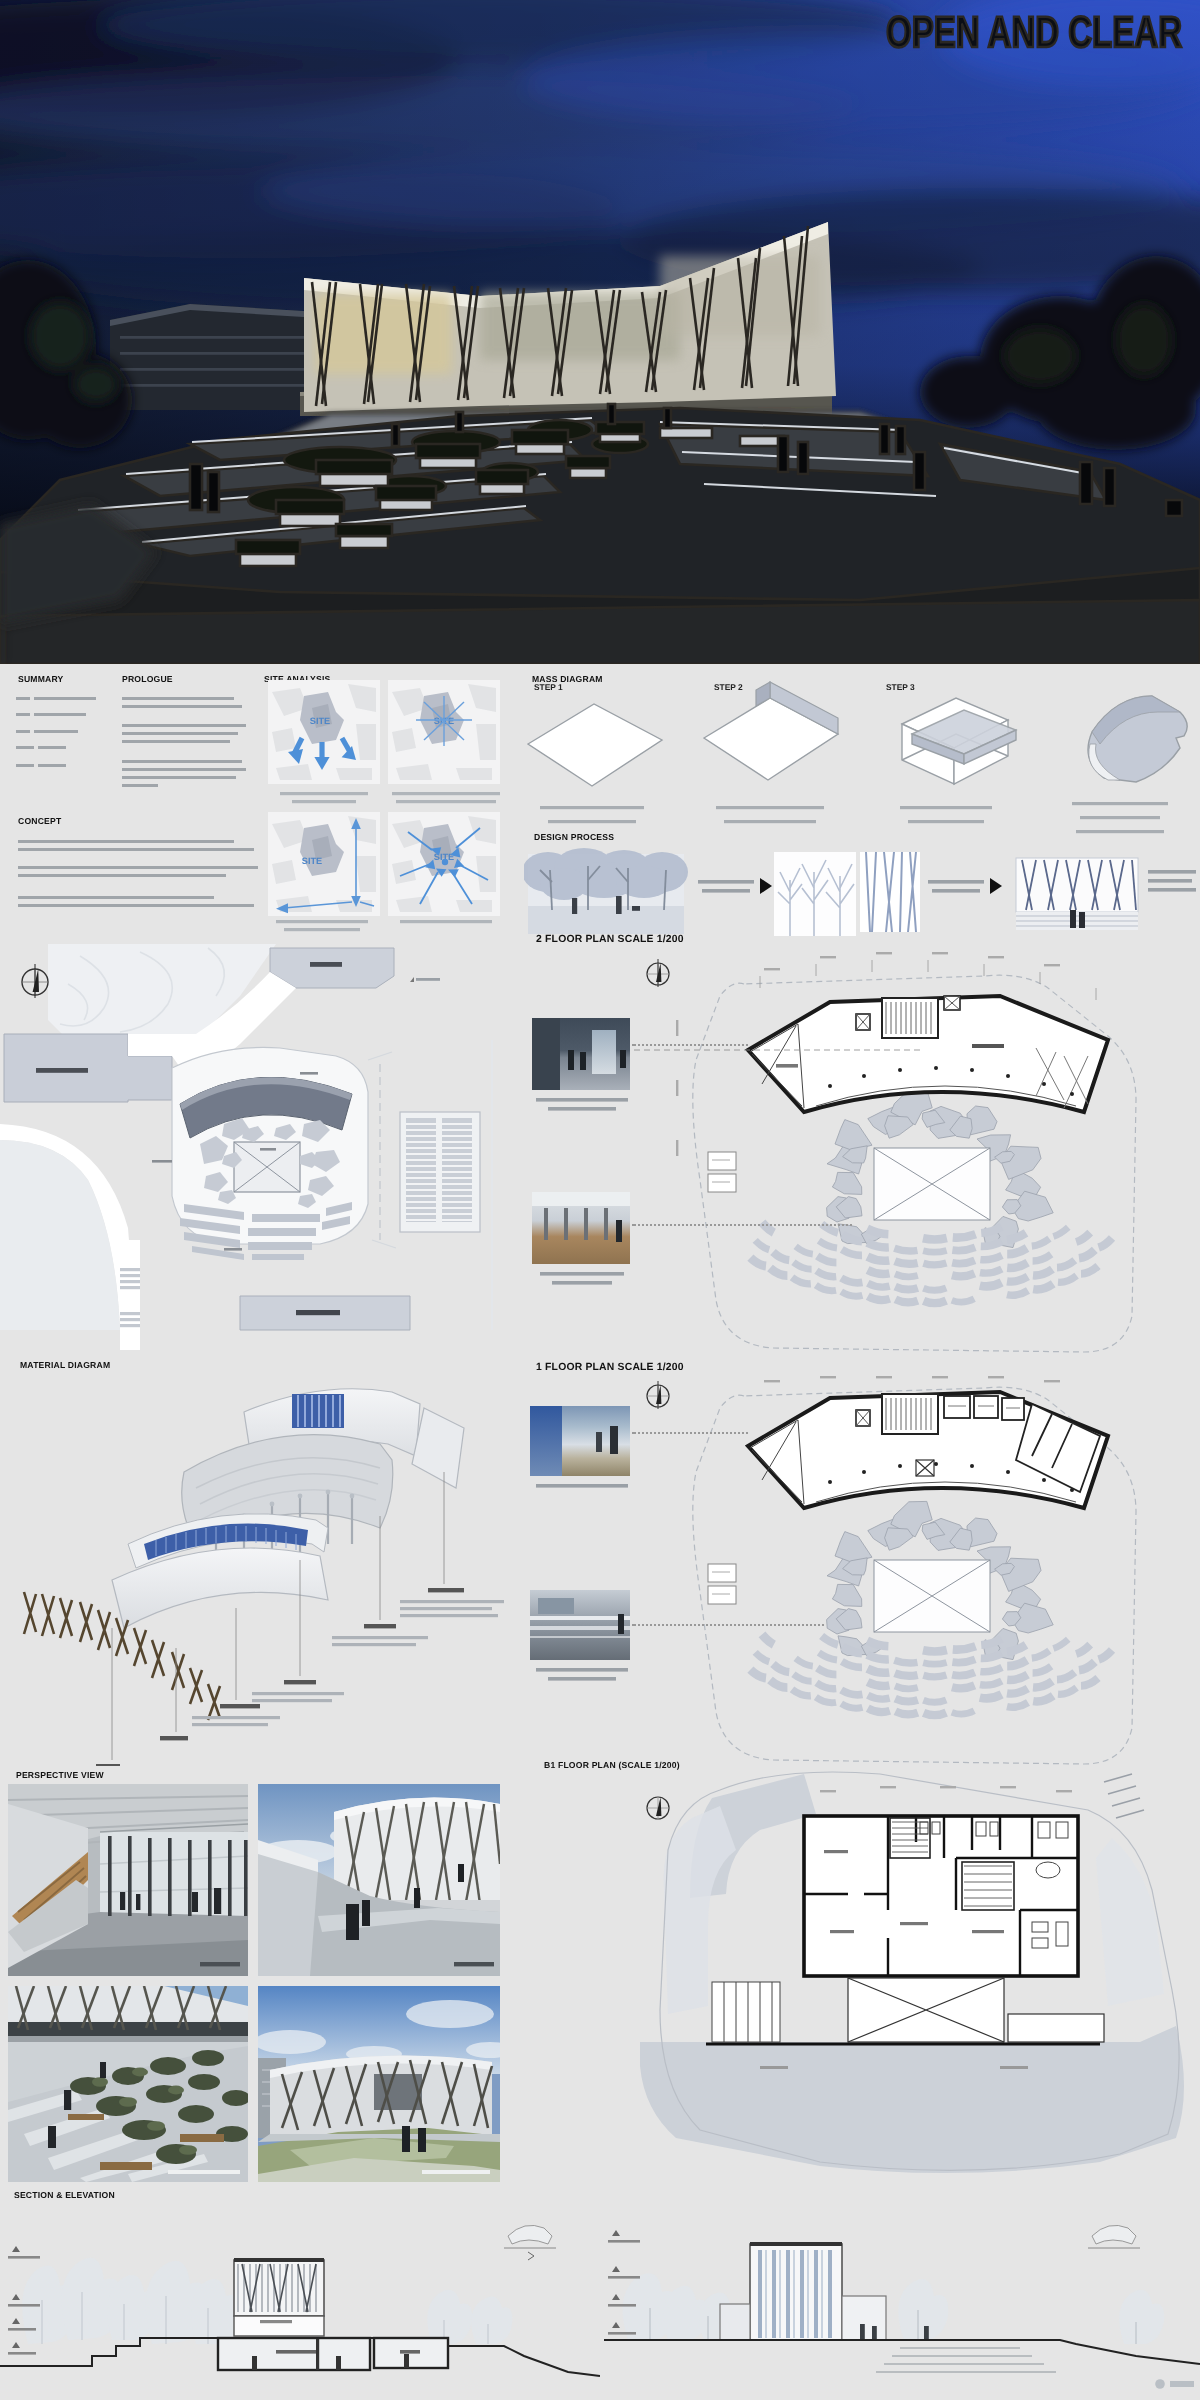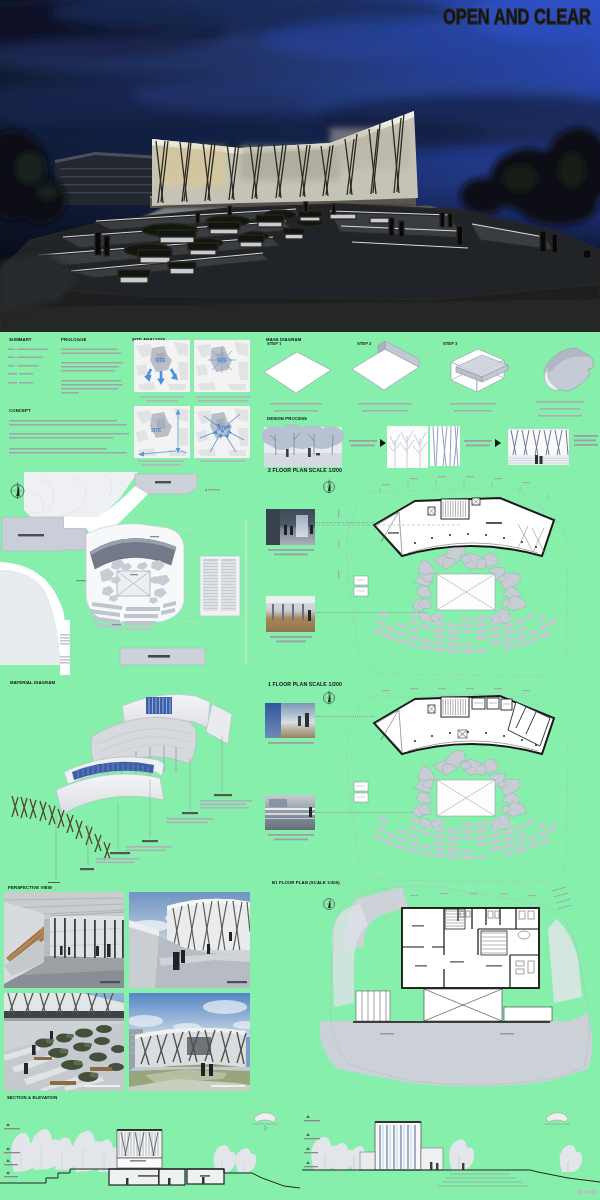--- a/index.html
+++ b/index.html
@@ -1,17 +1,17 @@
 <!DOCTYPE html>
 <html><head>
 <meta charset="utf-8">
 <style>
 *{margin:0;padding:0;box-sizing:border-box}
 body{font-family:"Liberation Sans",sans-serif;background:#fff}
-#board{position:relative;width:600px;height:1200px;background:#86efac;overflow:hidden}
+#board{position:relative;width:600px;height:1200px;background:#e5e5e5;overflow:hidden}
 .abs{position:absolute}
 .hdr{position:absolute;font-size:4.3px;font-weight:bold;color:#111;letter-spacing:.1px}
 </style>
 </head>
 <body>
 <div id="board">
 
 <svg class="abs" style="left:0;top:0" width="600" height="332" viewBox="0 0 600 332">
   <defs>
     <linearGradient id="sky" x1="0" y1="0" x2="1" y2="0">

